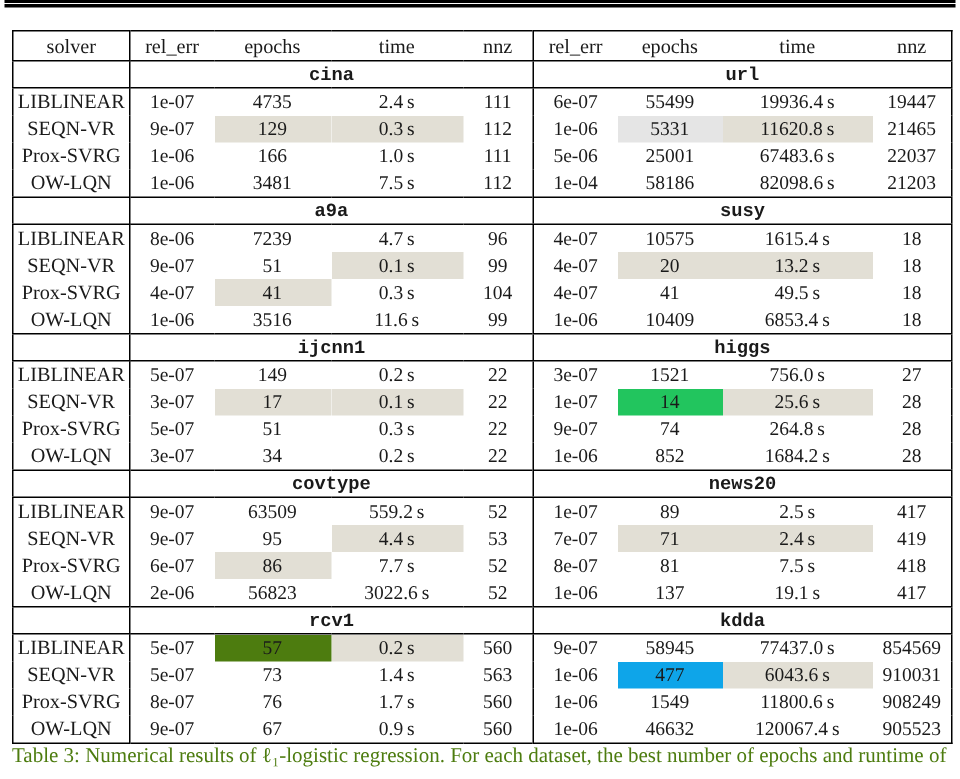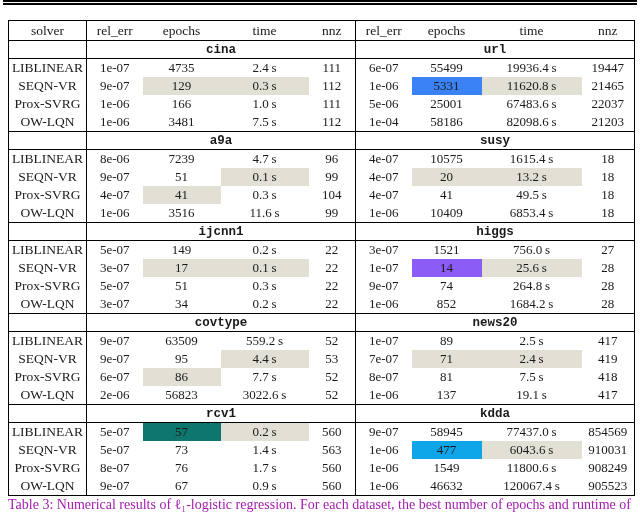--- a/index.html
+++ b/index.html
@@ -27,21 +27,21 @@
   tr.dataset-row td { height: 17px; border-top: 1px solid #000; border-bottom: 1px solid #000; }
   .solver-col { border-right: 1px solid #000; }
   .sep-left { border-left: 1px solid #000; }
   .solver-name { font-size: 13.5px; }
   .dataset-name {
     font-family: "Liberation Mono", "DejaVu Sans Mono", monospace;
     font-weight: 600; font-size: 12.5px; letter-spacing: 0;
   }
   .caption {
     margin: 1px 8px 0 8px;
-    font-size: 14px; line-height: 16px; color: #a21caf;
+    font-size: 14px; line-height: 16px; color: #4d7c0f;
     white-space: nowrap;
   }
 </style>
 </head>
 <body>
 
 <div class="top-rule"></div>
 
 <table class="results">
   <colgroup>
@@ -85,21 +85,21 @@
         <td>19936.4 s</td>
         <td>19447</td>
       </tr>
       <tr class="data-row">
         <td class="solver-col solver-name">SEQN-VR</td>
         <td>9e-07</td>
         <td class="hl" style="background: rgb(226, 223, 213); text-align: center;">129</td>
         <td class="hl" style="background: rgb(226, 223, 213);">0.3 s</td>
         <td>112</td>
         <td class="sep-left">1e-06</td>
-        <td class="hl" style="background: #3b82f6;">5331</td>
+        <td class="hl" style="background: #e5e5e5;">5331</td>
         <td class="hl" style="background: rgb(226, 223, 213);">11620.8 s</td>
         <td>21465</td>
       </tr>
       <tr class="data-row">
         <td class="solver-col solver-name">Prox-SVRG</td>
         <td>1e-06</td>
         <td>166</td>
         <td>1.0 s</td>
         <td>111</td>
         <td class="sep-left">5e-06</td>
@@ -183,21 +183,21 @@
         <td>756.0 s</td>
         <td>27</td>
       </tr>
       <tr class="data-row">
         <td class="solver-col solver-name">SEQN-VR</td>
         <td>3e-07</td>
         <td class="hl" style="background: rgb(226, 223, 213);">17</td>
         <td class="hl" style="background: rgb(226, 223, 213);">0.1 s</td>
         <td>22</td>
         <td class="sep-left">1e-07</td>
-        <td class="hl" style="background: #8b5cf6;">14</td>
+        <td class="hl" style="background: #22c55e;">14</td>
         <td class="hl" style="background: rgb(226, 223, 213);">25.6 s</td>
         <td>28</td>
       </tr>
       <tr class="data-row">
         <td class="solver-col solver-name">Prox-SVRG</td>
         <td>5e-07</td>
         <td>51</td>
         <td>0.3 s</td>
         <td>22</td>
         <td class="sep-left">9e-07</td>
@@ -266,21 +266,21 @@
         <td>417</td>
       </tr>
       <tr class="dataset-row">
         <td class="solver-col"></td>
         <td class="dataset-name" colspan="4">rcv1</td>
         <td class="dataset-name sep-left" colspan="4">kdda</td>
       </tr>
       <tr class="data-row">
         <td class="solver-col solver-name">LIBLINEAR</td>
         <td>5e-07</td>
-        <td class="hl" style="background: #0f766e;">57</td>
+        <td class="hl" style="background: #4d7c0f;">57</td>
         <td class="hl" style="background: rgb(226, 223, 213);">0.2 s</td>
         <td>560</td>
         <td class="sep-left">9e-07</td>
         <td>58945</td>
         <td>77437.0 s</td>
         <td>854569</td>
       </tr>
       <tr class="data-row">
         <td class="solver-col solver-name">SEQN-VR</td>
         <td>5e-07</td>

